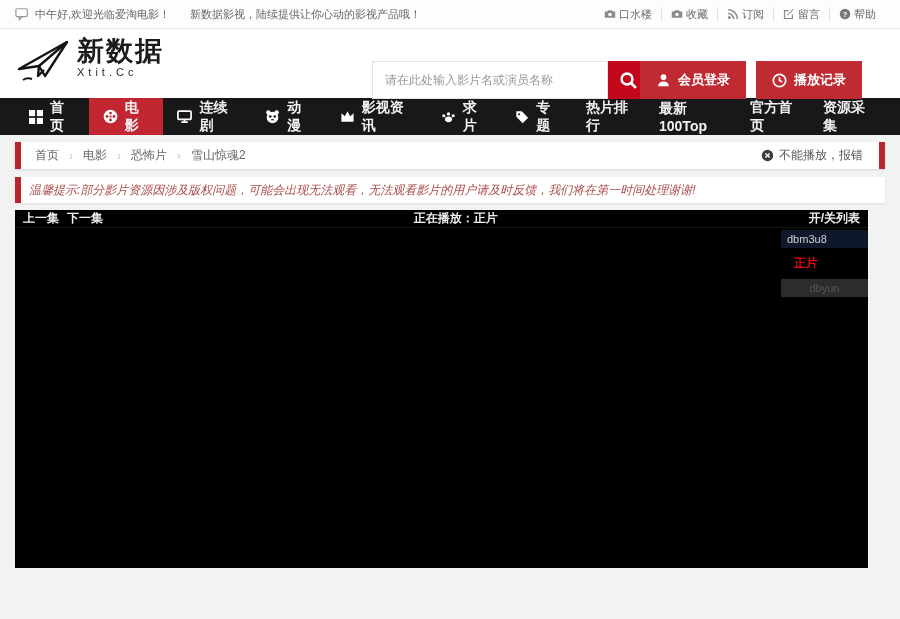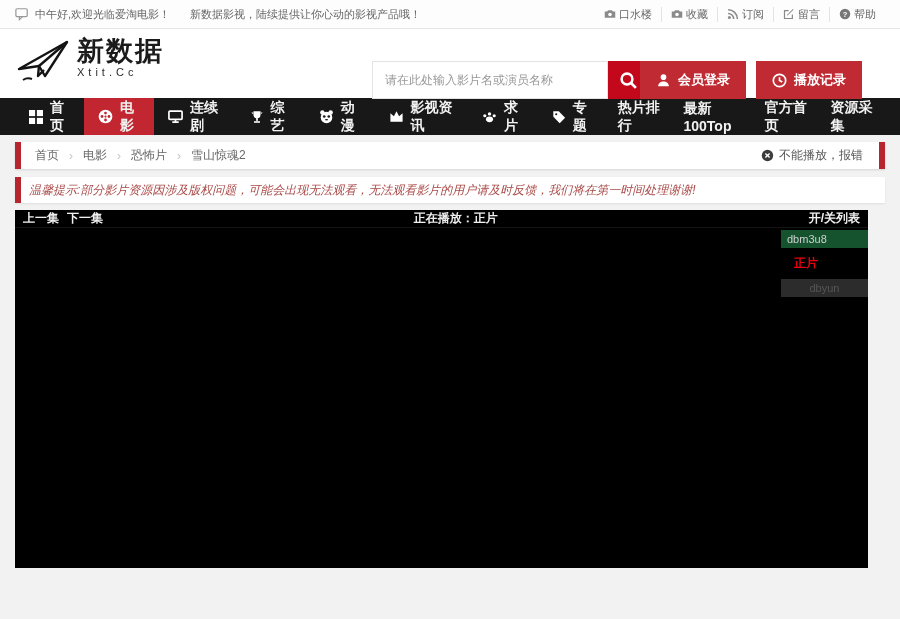--- a/index.html
+++ b/index.html
@@ -64,21 +64,21 @@
   
   .player { margin:7px 15px 0; width:853px; height:358px; background:#000; position:relative; }
   .pstrip { height:18px; display:flex; align-items:center; padding:0 8px;
             font-size:12px; font-weight:bold; color:#efefef; border-bottom:1px solid #151515;gap:28px; }
   .pstrip .ep-nav { display:flex; gap:8px; }
   .pstrip .ep-link { cursor:pointer; }
   .pstrip .now { flex:1; text-align:center; }
   .pstrip .toggle { cursor:pointer; }
   .video-area { position:absolute; left:0; top:19px; right:87px; bottom:0; }
   .playlist { position:absolute; top:20px; right:0; width:87px; font-size:11px; }
-  .pl-source { background:#14532d; color:#cfcfcf; padding:3px 6px; margin-bottom:4px; cursor:pointer; }
+  .pl-source { background:#0f172a; color:#cfcfcf; padding:3px 6px; margin-bottom:4px; cursor:pointer; }
   .pl-episode { color:#e8000e; font-weight:bold; padding:3px 6px 4px 13px; margin-bottom:3px;
                 font-size:12px; cursor:pointer; }
   .pl-source.disabled { background:#2c2c2c; color:#565656;text-align:center; }
 
   .icon { flex:none; }
 </style>
 </head>
 <body>
 
 <div class="topbar">
@@ -217,31 +217,20 @@
     <span>电影</span>
   </div>
   <div class="nav-item">
     <span class="icon">
       <svg width="15" height="15" viewBox="0 0 16 16">
           <rect x="1" y="2.2" width="14" height="8.8" rx="1" fill="none" stroke="#fff" stroke-width="1.8"></rect>
           <path d="M8 11v2.4M4.6 14h6.8" stroke="#fff" stroke-width="1.8"></path>
         </svg>
     </span>
     <span>连续剧</span>
-  </div>
-  <div class="nav-item">
-    <span class="icon">
-      <svg width="14" height="14" viewBox="0 0 16 16" fill="#fff">
-          <path d="M4 1.5h8v4a4 4 0 0 1-8 0z"></path>
-          <path d="M1.6 2.8h2.2v1.6H2.6zM12.2 2.8h2.2l-1.2 1.6h-1z"></path>
-          <rect x="7" y="9.2" width="2" height="3.2"></rect>
-          <rect x="4.6" y="12.8" width="6.8" height="1.8"></rect>
-        </svg>
-    </span>
-    <span>综艺</span>
   </div>
   <div class="nav-item">
     <span class="icon">
       <svg width="15" height="15" viewBox="0 0 16 16">
           <circle cx="3.6" cy="3.6" r="2.4" fill="#fff"></circle>
           <circle cx="12.4" cy="3.6" r="2.4" fill="#fff"></circle>
           <circle cx="8" cy="9" r="6.2" fill="#fff"></circle>
           <circle cx="5.6" cy="8" r="1.4" fill="#181818"></circle>
           <circle cx="10.4" cy="8" r="1.4" fill="#181818"></circle>
           <path d="M6.6 11.4h2.8" stroke="#181818" stroke-width="1.3"></path>

